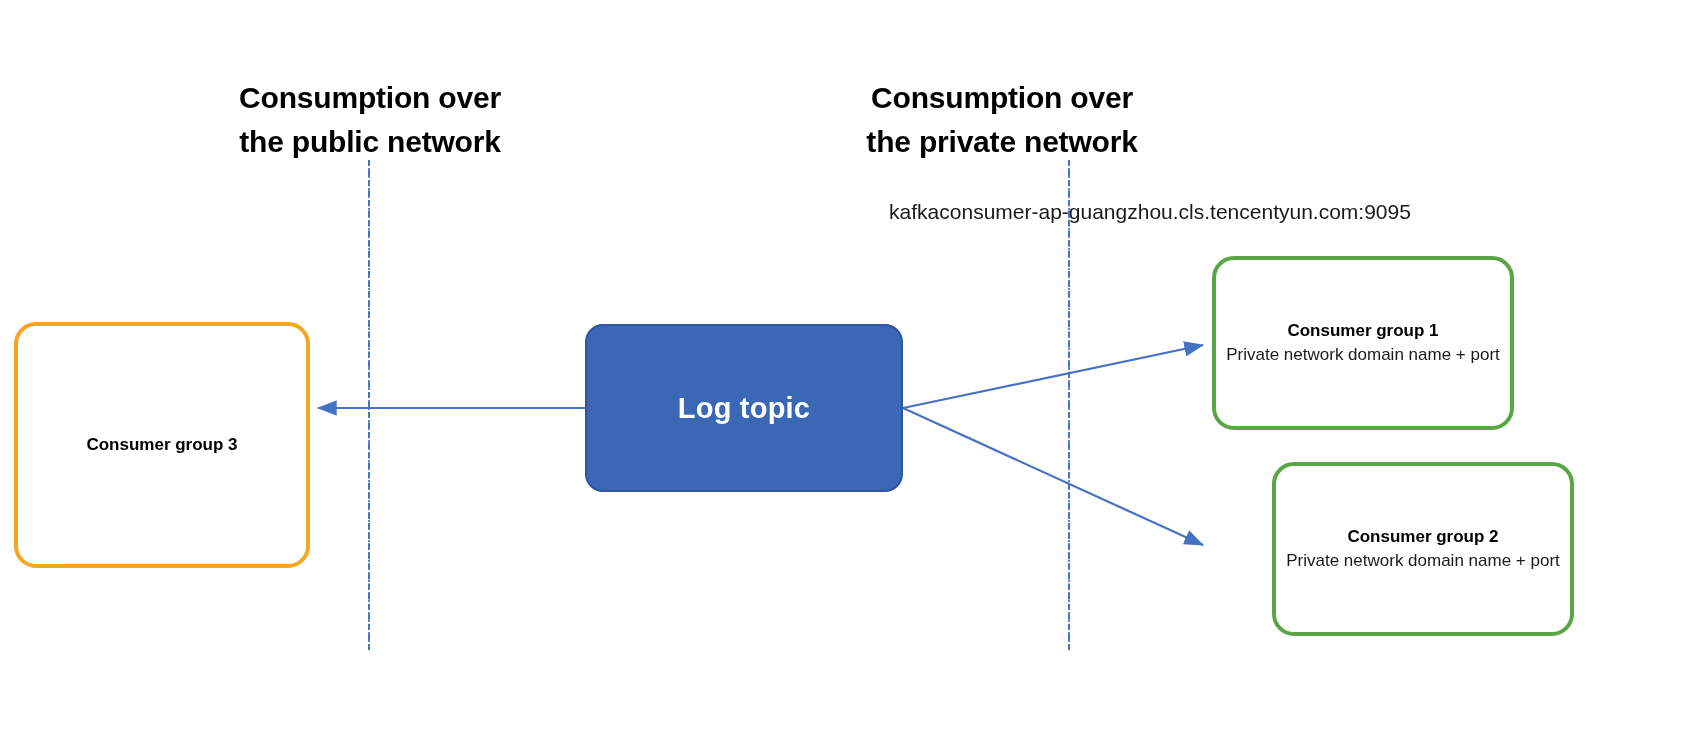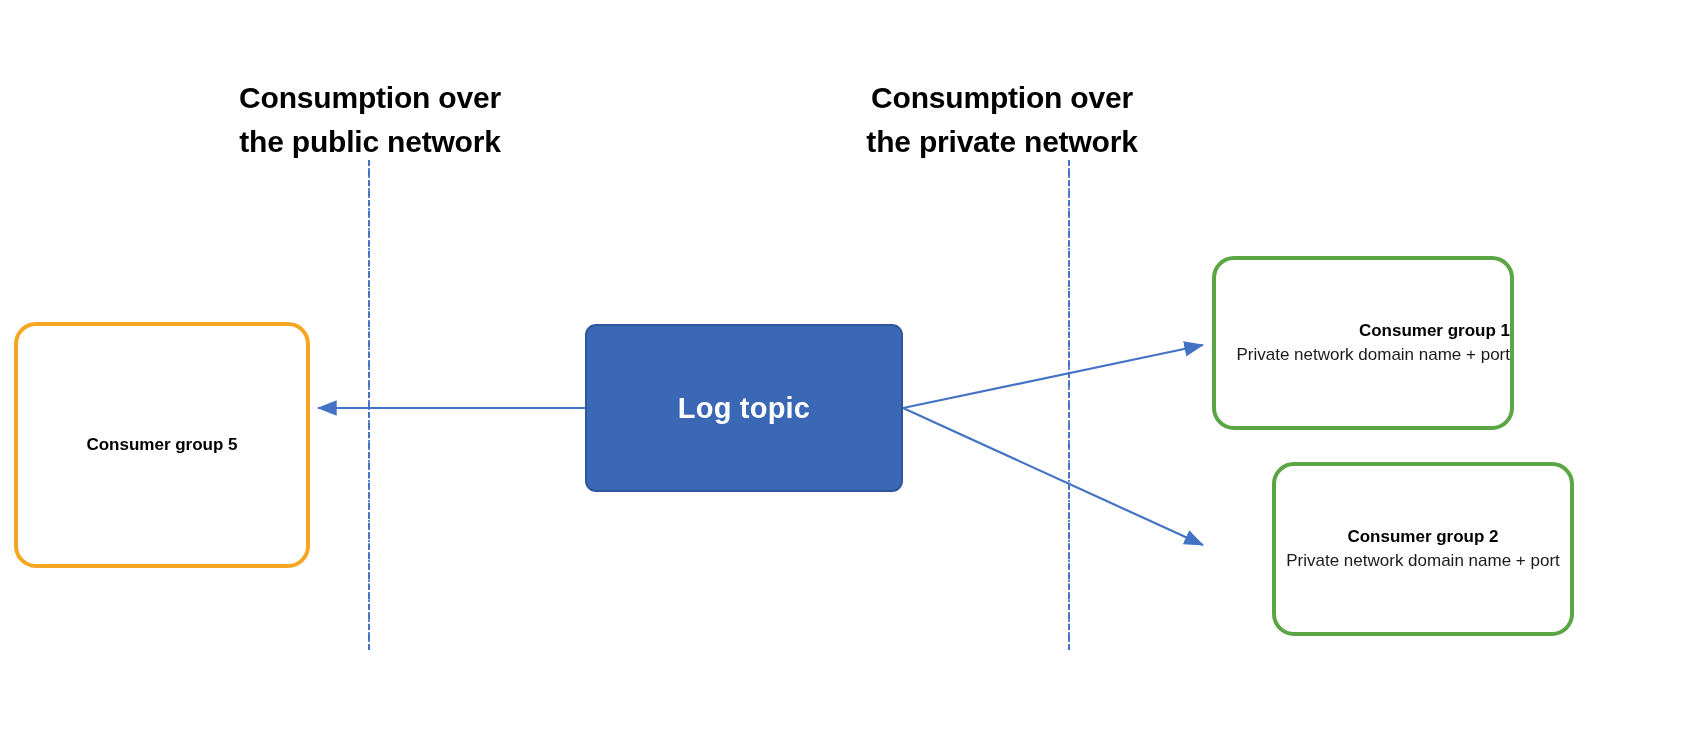--- a/index.html
+++ b/index.html
@@ -123,21 +123,21 @@
   
   #node-log-topic {
     position: absolute;
     left: 585px;
     top: 324px;
     width: 318px;
     height: 168px;
     box-sizing: border-box;
     background: #3A68B5;
     border: 2px solid #2F569B;
-    border-radius: 11px;
+    border-radius: 18px;
     display: flex;
     align-items: center;
     justify-content: center;
   }
   #node-log-topic .topic-label {
     color: #ffffff;
     font-size: 29px;
     font-weight: bold;
     letter-spacing: 0.2px;
     text-align: center;
@@ -158,48 +158,49 @@
 
 <div id="stage" style="background: rgb(255, 255, 255); padding-left: 28px;">
 
   <div class="section-title" id="title-public">Consumption over
 the public network</div>
 
   <div class="section-title" id="title-private">Consumption over
 the private network</div>
 
 
+  <div class="endpoint" id="endpoint-private">kafkaconsumer-ap-guangzhou.cls.tencentyun.com:9095</div>
 
   <div class="divider" id="divider-public" style="border-left-color: rgb(68, 114, 196);"></div>
 
   <div class="divider" id="divider-private" style="border-left-color: rgb(68, 114, 196);"></div>
 
   <svg id="connectors" viewBox="0 0 1708 754">
     <defs>
       <marker id="arrowhead" markerWidth="9" markerHeight="7" refX="8.5" refY="3.5" orient="auto" markerUnits="strokeWidth">
         <polygon points="0 0, 9 3.5, 0 7" fill="#4472C4"></polygon>
       </marker>
     </defs>
 
     <line x1="585" y1="408" x2="318" y2="408" stroke="#4472C4" stroke-width="2.2" marker-end="url(#arrowhead)"></line>
 
     <line x1="903" y1="408" x2="1203" y2="345" stroke="#4472C4" stroke-width="2.2" marker-end="url(#arrowhead)"></line>
 
     <line x1="903" y1="408" x2="1203" y2="545" stroke="#4472C4" stroke-width="2.2" marker-end="url(#arrowhead)"></line>
   </svg>
 
   <div class="node" id="node-cg3" style="border-color: rgb(245, 166, 35);">
-    <div class="node-title">Consumer group 5</div>
+    <div class="node-title">Consumer group 3</div>
   </div>
 
   <div id="node-log-topic" style="background: rgb(58, 104, 181); border-color: rgb(47, 86, 155);">
     <div class="topic-label" style="color: rgb(255, 255, 255);">Log topic</div>
   </div>
 
-  <div class="node" id="node-cg1" style="border-color: rgb(90, 165, 68); align-items: flex-end;">
+  <div class="node" id="node-cg1" style="border-color: rgb(90, 165, 68);">
     <div class="node-title">Consumer group 1</div>
     <div class="node-sub">Private network domain name + port</div>
   </div>
 
   <div class="node" id="node-cg2" style="border-color: rgb(90, 165, 68);">
     <div class="node-title">Consumer group 2</div>
     <div class="node-sub">Private network domain name + port</div>
   </div>
 
 </div>

